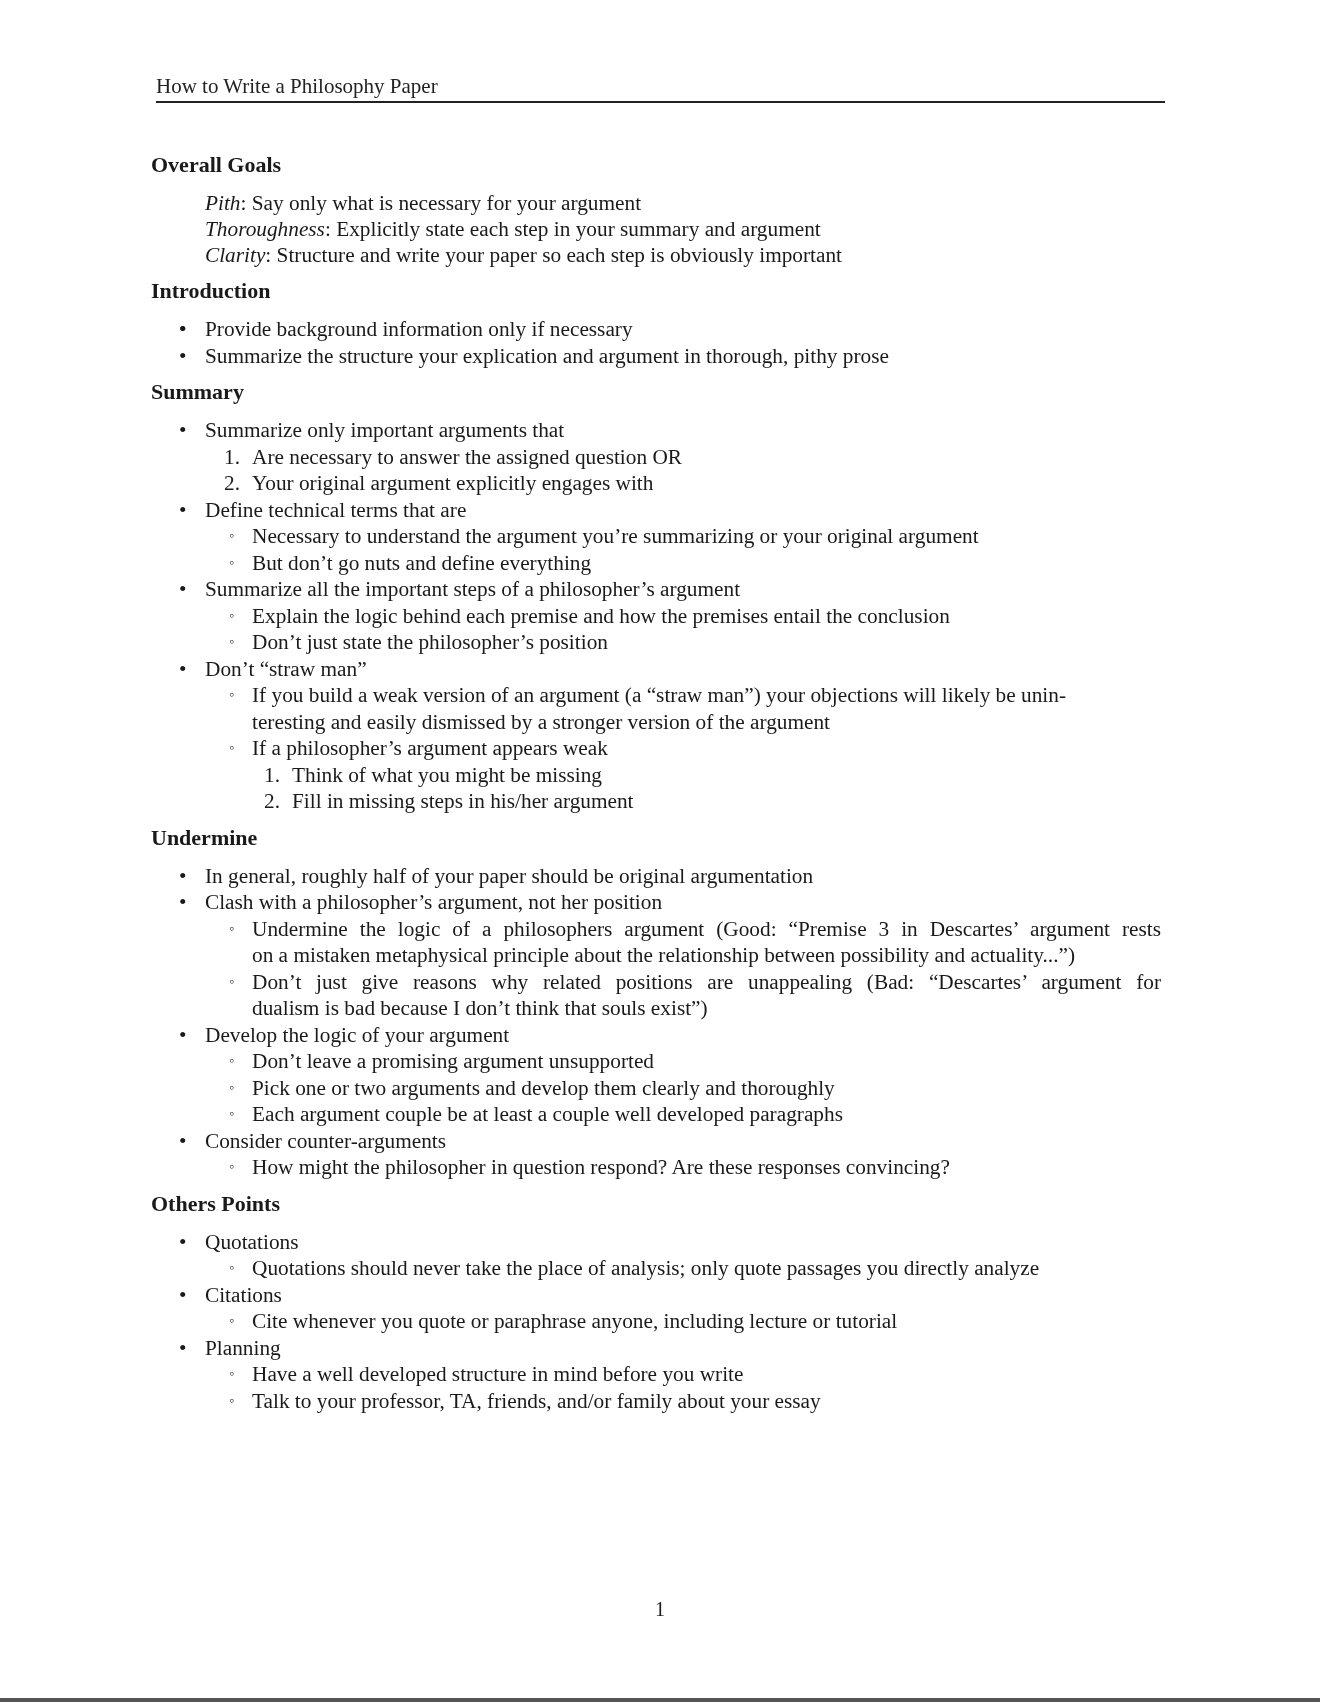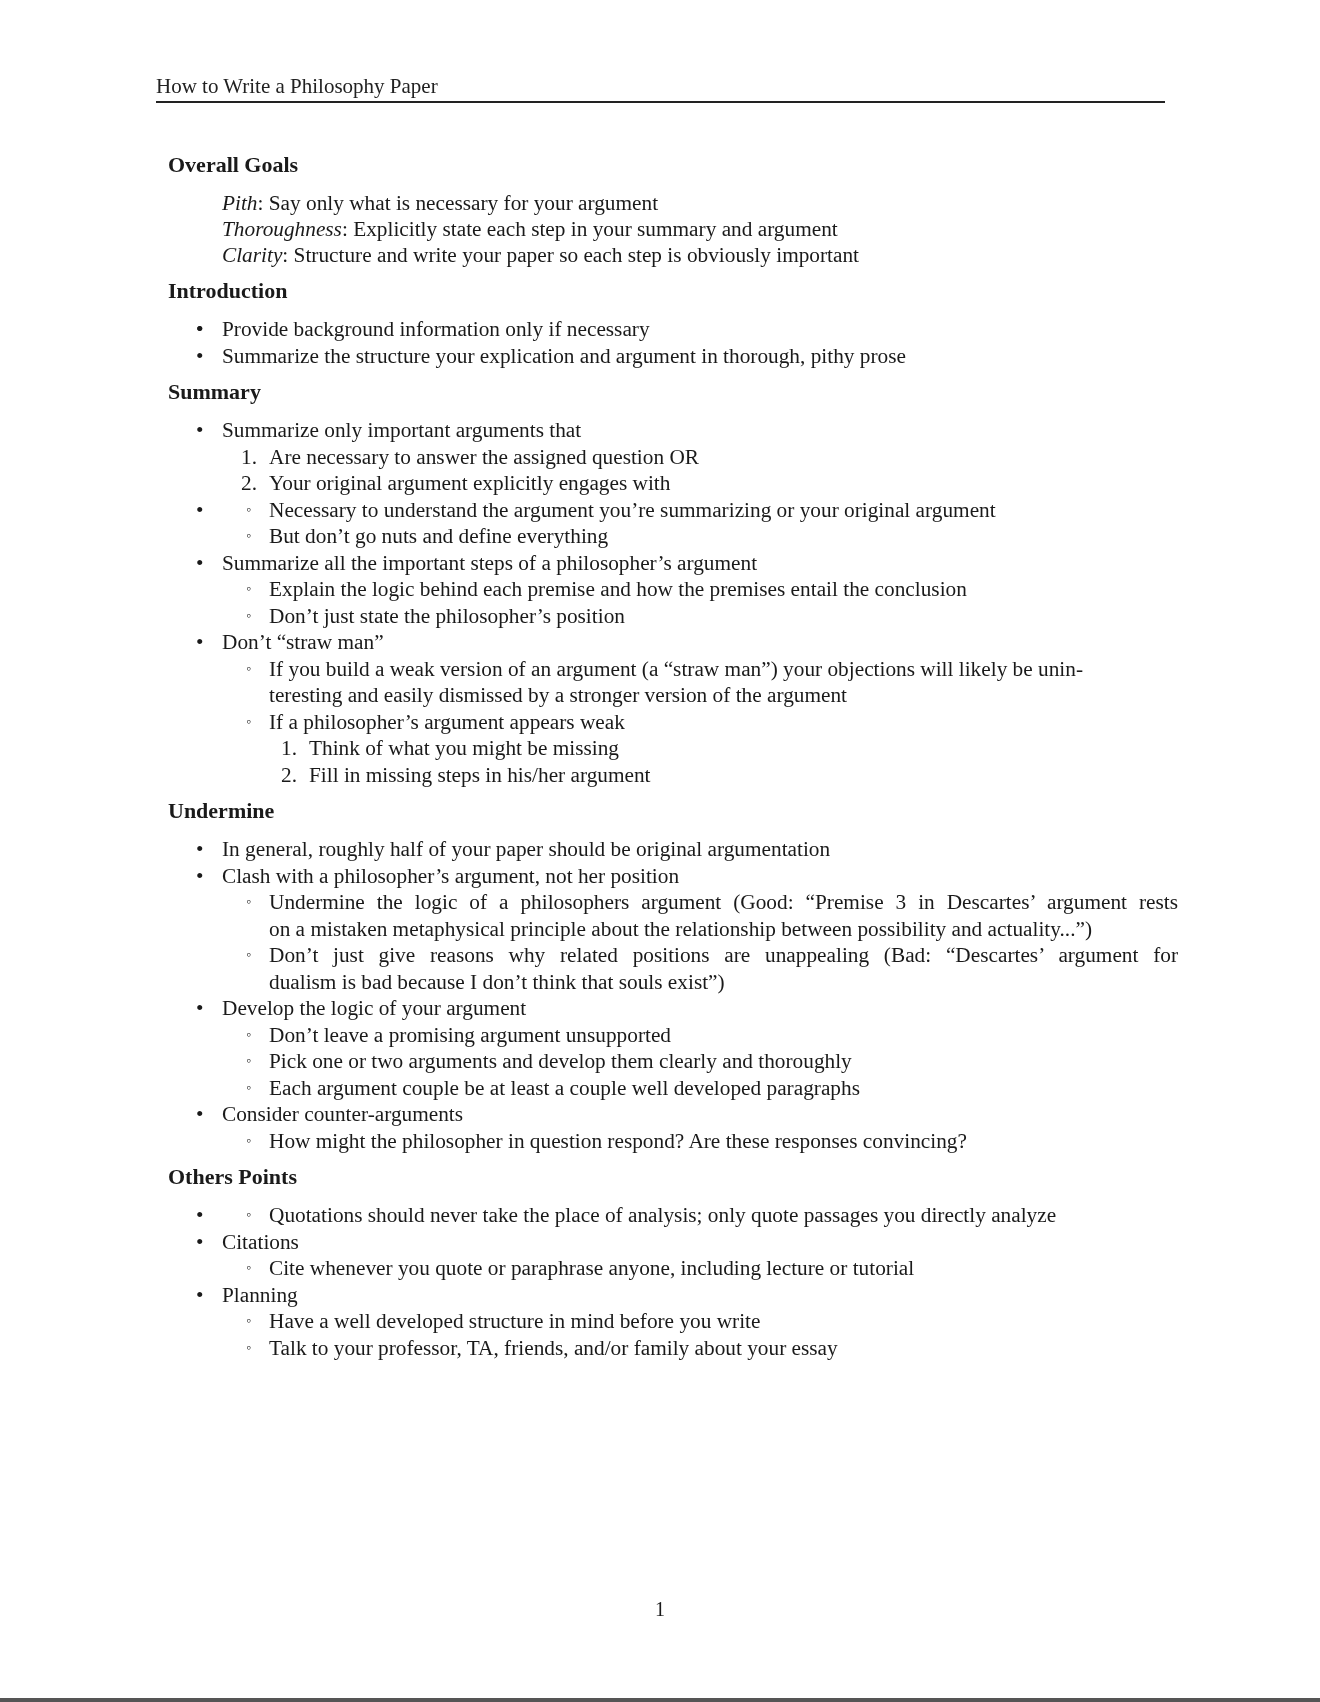--- a/index.html
+++ b/index.html
@@ -1,21 +1,21 @@
 <!DOCTYPE html>
 <html><head>
 <meta charset="utf-8">
 <style>
   html,body{margin:0;padding:0;background:#fff;}
   body{width:1320px;height:1702px;position:relative;overflow:hidden;font-family:"DejaVu Serif","Liberation Serif",serif;color:#1a1a1a;}
   .page{position:absolute;left:0;top:0;width:1060px;height:1698px;background:#fff;}
   .bottom-bar{position:absolute;left:0;top:1698px;width:1320px;height:4px;background:#555;}
   .runhead{position:absolute;left:156px;top:74px;font-family:"Liberation Serif",serif;font-size:21px;color:#222;}
   .runrule{position:absolute;left:156px;top:101px;width:1009px;height:1.5px;background:#222;}
-  .content{position:absolute;left:168px;top:152px;width:1010px;font-family:"Liberation Serif",serif;font-size:21.3px;line-height:26.5px;color:#1a1a1a;}
+  .content{position:absolute;left:151px;top:152px;width:1010px;font-family:"Liberation Serif",serif;font-size:21.3px;line-height:26.5px;color:#1a1a1a;}
   h2{font-family:"Liberation Serif",serif;font-weight:bold;font-size:22px;margin:0;line-height:26px;}
   .sec{margin-bottom:10px;}
   .goals{margin:12px 0 0 54px;}
   .goals div{line-height:26px;}
   ul,ol{margin:0;padding:0;list-style:none;}
   ul.l1{margin-top:12px;}
   .l1 > li{position:relative;padding-left:54px;}
   .l1 > li > .b{position:absolute;left:28px;top:0;}
   .l2{margin:0;}
   .l2 > li{position:relative;padding-left:47px;}
@@ -62,20 +62,21 @@
         <li>
           <span class="b">•</span>
           <div class="row">Summarize only important arguments that</div>
           <ol class="ol2">
             <li class="row"><span class="b">1.</span><span>Are necessary to answer the assigned question OR</span></li>
             <li class="row"><span class="b">2.</span><span>Your original argument explicitly engages with</span></li>
           </ol>
         </li>
         <li>
           <span class="b">•</span>
+          <div class="row">Define technical terms that are</div>
           <ul class="l2">
             <li class="row"><span class="b">◦</span><span>Necessary to understand the argument you’re summarizing or your original argument</span></li>
             <li class="row"><span class="b">◦</span><span>But don’t go nuts and define everything</span></li>
           </ul>
         </li>
         <li>
           <span class="b">•</span>
           <div class="row">Summarize all the important steps of a philosopher’s argument</div>
           <ul class="l2">
             <li class="row"><span class="b">◦</span><span>Explain the logic behind each premise and how the premises entail the conclusion</span></li>
@@ -141,20 +142,21 @@
           </ul>
         </li>
       </ul>
     </div>
 
     <div class="sec">
       <h2>Others Points</h2>
       <ul class="l1">
         <li>
           <span class="b">•</span>
+          <div class="row">Quotations</div>
           <ul class="l2">
             <li class="row"><span class="b">◦</span><span>Quotations should never take the place of analysis; only quote passages you directly analyze</span></li>
           </ul>
         </li>
         <li>
           <span class="b">•</span>
           <div class="row">Citations</div>
           <ul class="l2">
             <li class="row"><span class="b">◦</span><span>Cite whenever you quote or paraphrase anyone, including lecture or tutorial</span></li>
           </ul>

